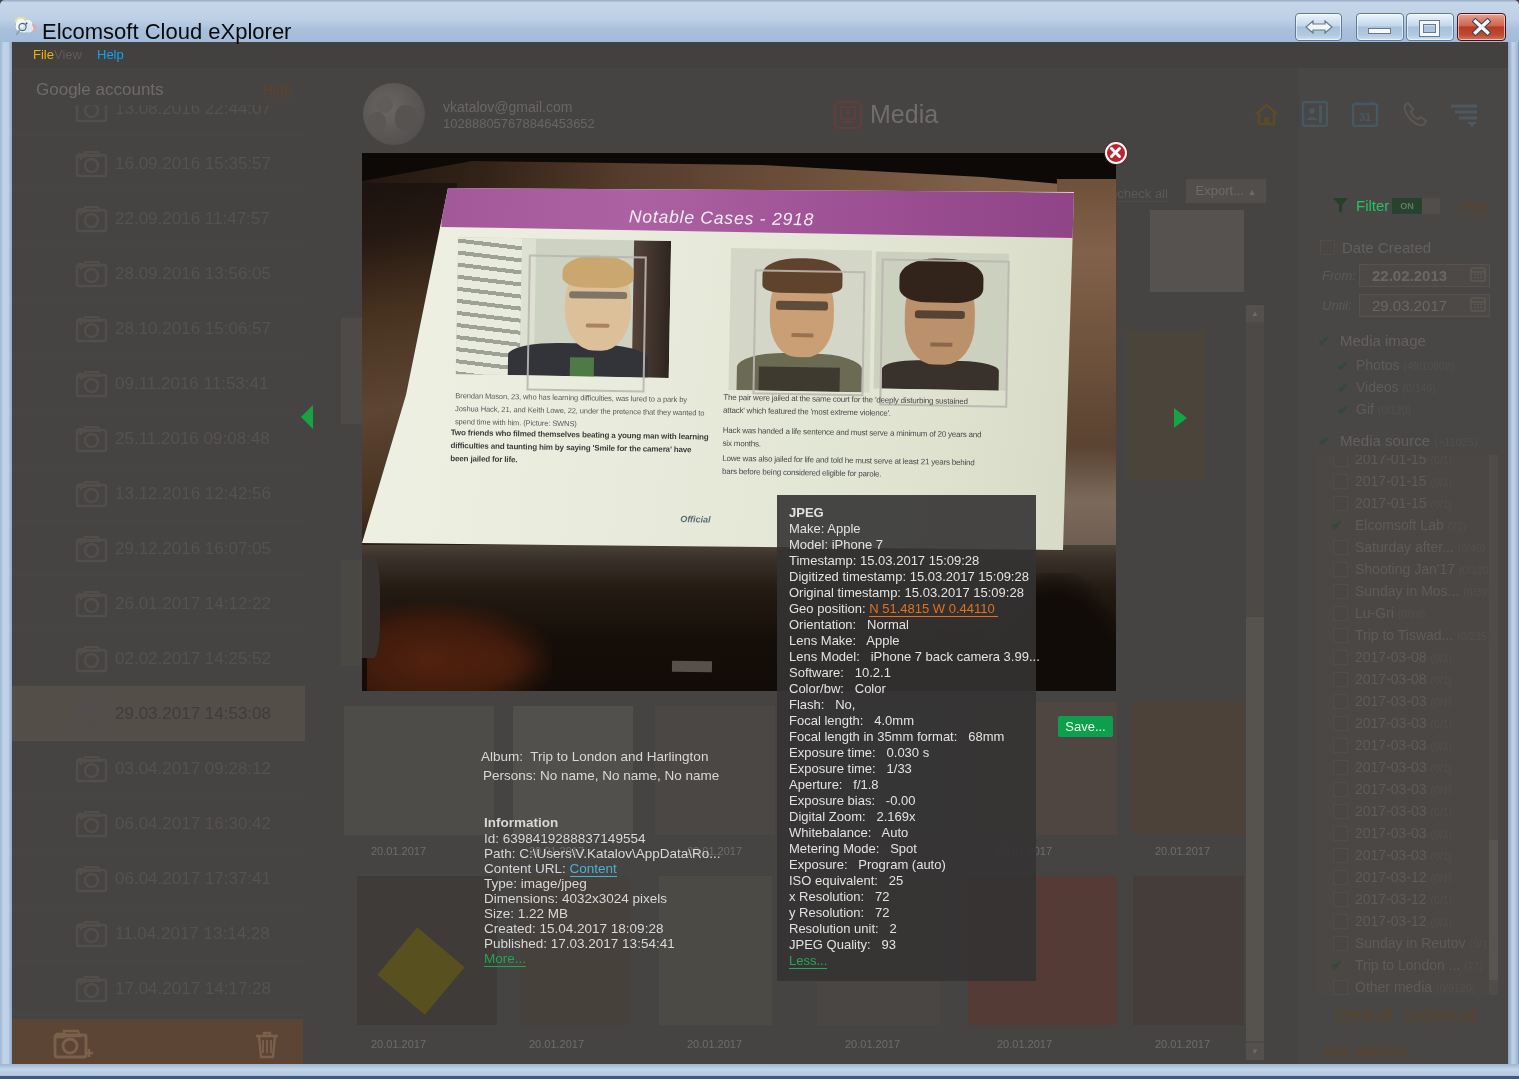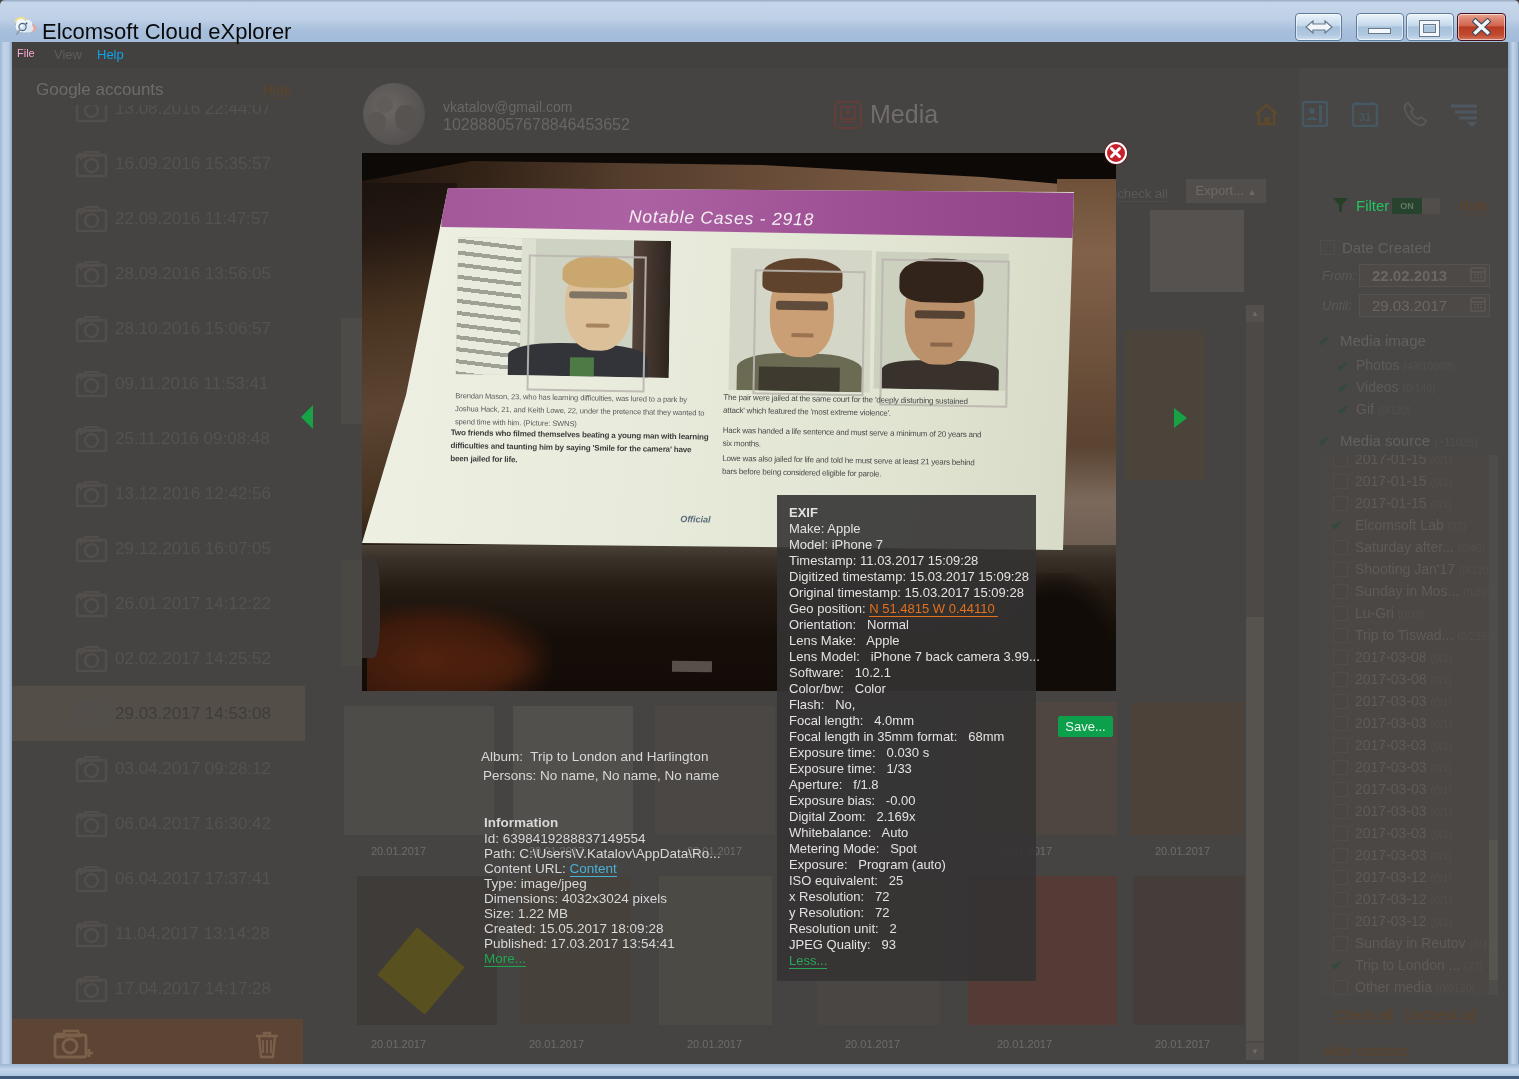--- a/index.html
+++ b/index.html
@@ -13,21 +13,21 @@
 .fit{position:absolute;font-size:14px;color:#5f5b58;white-space:nowrap}
 .fct{font-size:10.5px;color:#53504d}
 .dlab{position:absolute;font-size:11px;color:#6f6c69;white-space:nowrap}
 .cbx{position:absolute;width:15px;height:15px;border:1px solid #504d4a;background:#494643}
 .ckm{position:absolute;font-size:14px;color:#33493a;font-weight:bold}
 .nw{white-space:nowrap}
 </style></head>
 <body>
 
 <div class="ab" style="left:12px;top:42px;width:1498px;height:26px;background:#434140"></div>
-<div class="ab" style="left:17px;top:47px;font-size:11px;color:#f9a8d4">File</div>
+<div class="ab" style="left:33px;top:47px;font-size:13px;color:#eab308">File</div>
 <div class="ab" style="left:54px;top:47px;font-size:13px;color:#5f5c59">View</div>
 <div class="ab" style="left:97px;top:47px;font-size:13px;color:#0ea5e9">Help</div>
 <div class="ab" style="left:12px;top:68px;width:293px;height:996px;background:#464343"></div>
 <div class="ab" style="left:36px;top:80px;font-size:17px;color:#6f6b68">Google accounts</div>
 <div class="ab" style="left:263px;top:82px;font-size:14px;color:#5e4427;border-bottom:1px dotted #5e4427">Hide</div>
 <div class="ab" style="left:12px;top:105px;width:293px;height:914px;overflow:hidden">
 <div class="srow" style="top:-24px;border-bottom:1px solid rgba(255,255,255,0.015)">
       <div class="cam"><svg width="33" height="29" viewBox="0 0 33 29">
           <path d="M4 5 h6 v3 h-6 z M10 3 h13 l2 4 h-15 z" fill="none" stroke="#514e4b" stroke-width="2.2"></path>
           <rect x="2" y="6" width="29" height="21" rx="2" fill="none" stroke="#514e4b" stroke-width="2.6"></rect>
@@ -192,21 +192,21 @@
 <path d="M4 8 h22 M12 8 v-3 h6 v3 M7 8 l2 21 h12 l2 -21" fill="none" stroke="#7b614a" stroke-width="2.4"></path>
 <path d="M11 12 v13 M15 12 v13 M19 12 v13" stroke="#7b614a" stroke-width="1.8"></path>
     </svg>
 </div>
 <div class="ab" style="left:1299px;top:68px;width:211px;height:996px;background:#494646"></div>
 <div class="ab" style="left:363px;top:83px;width:62px;height:62px;border-radius:50%;background:radial-gradient(circle at 40% 40%,#6b6764,#555150 70%,#4c4947)"></div>
 <div class="ab" style="left:376px;top:96px;width:17px;height:17px;border-radius:50%;background:#605c5a"></div>
 <div class="ab" style="left:395px;top:105px;width:22px;height:26px;border-radius:45%;background:#565351"></div>
 <div class="ab" style="left:368px;top:112px;width:18px;height:22px;border-radius:45%;background:#5a5755"></div>
 <div class="ab" style="left:443px;top:99px;font-size:14px;color:#6a6765">vkatalov@gmail.com</div>
-<div class="ab" style="left:443px;top:116px;font-size:16px;color:#686563">102888057678846453652</div>
+<div class="ab" style="left:443px;top:116px;font-size:13px;color:#686563">102888057678846453652</div>
 <svg class="ab" style="left:834px;top:101px" width="28" height="28" viewBox="0 0 28 28">
 <rect x="1" y="1" width="26" height="26" rx="4" fill="none" stroke="#613e38" stroke-width="2.2"></rect>
 <rect x="7" y="6" width="14" height="12" fill="none" stroke="#613e38" stroke-width="2"></rect>
 <circle cx="14" cy="11" r="2.5" fill="#613e38"></circle>
     <path d="M8 21 h12" stroke="#613e38" stroke-width="2"></path>
   </svg>
 <div class="ab" style="left:870px;top:100px;font-size:25px;color:#716d6a">Media</div>
 <svg class="ab" style="left:1253px;top:101px" width="27" height="27" viewBox="0 0 27 27">
 <path d="M3 13 L13.5 4 L24 13" fill="none" stroke="#5d4a2c" stroke-width="2.6"></path>
 <path d="M6 12 v11 h15 v-11" fill="none" stroke="#5d4a2c" stroke-width="2.6"></path>
@@ -420,24 +420,24 @@
 bars before being considered eligible for parole.</div>
 <div class="ab" style="left:238px;top:322px;font-size:9px;font-weight:bold;font-style:italic;color:#5a6a7a">Official</div>
 </div>
 </div>
 <div class="ab" style="left:310px;top:508px;width:40px;height:11px;background:#57504a;transform:rotate(1deg)"></div>
 <div class="ab" style="left:0px;top:405px;width:18px;height:100px;background:#383230;border-radius:0 35% 35% 0"></div>
 </div>
 <div class="ab" style="left:301px;top:405px;width:0;height:0;border-top:12px solid transparent;border-bottom:12px solid transparent;border-right:12px solid #17a345"></div>
 <div class="ab" style="left:1174px;top:408px;width:0;height:0;border-top:10px solid transparent;border-bottom:10px solid transparent;border-left:13px solid #17a345"></div>
 <div class="ab" style="left:777px;top:495px;width:259px;height:486px;background:rgba(52,51,51,0.9)"></div>
-<div class="exl" style="top:505px"><b>EXIF</b></div>
+<div class="exl" style="top:505px"><b>JPEG</b></div>
 <div class="exl" style="top:521px">Make: Apple</div>
 <div class="exl" style="top:537px">Model: iPhone 7</div>
-<div class="exl" style="top:553px">Timestamp: 11.03.2017 15:09:28</div>
+<div class="exl" style="top:553px">Timestamp: 15.03.2017 15:09:28</div>
 <div class="exl" style="top:569px">Digitized timestamp: 15.03.2017 15:09:28</div>
 <div class="exl" style="top:585px">Original timestamp: 15.03.2017 15:09:28</div>
 <div class="exl" style="top:601px">Geo position: <span style="color:#e2701d;border-bottom:1px solid #e2701d">N 51.4815 W 0.44110&nbsp;</span></div>
 <div class="exl" style="top:617px">Orientation:&nbsp;&nbsp; Normal</div>
 <div class="exl" style="top:633px">Lens Make:&nbsp;&nbsp; Apple</div>
 <div class="exl" style="top:649px">Lens Model:&nbsp;&nbsp; iPhone 7 back camera 3.99...</div>
 <div class="exl" style="top:665px">Software:&nbsp;&nbsp; 10.2.1</div>
 <div class="exl" style="top:681px">Color/bw:&nbsp;&nbsp; Color</div>
 <div class="exl" style="top:697px">Flash:&nbsp;&nbsp; No,</div>
 <div class="exl" style="top:713px">Focal length:&nbsp;&nbsp; 4.0mm</div>
@@ -458,21 +458,21 @@
 <div class="exl" style="top:953px"><span style="color:#2aa659;border-bottom:1px solid #2aa659">Less...</span></div>
 <div class="inf" style="left:481px;top:749px">Album:&nbsp; Trip to London and Harlington</div>
 <div class="inf" style="left:483px;top:768px">Persons: No name, No name, No name</div>
 <div class="inf" style="left:484px;top:815px;font-weight:bold">Information</div>
 <div class="inf" style="left:484px;top:831px">Id: 6398419288837149554</div>
 <div class="inf" style="left:484px;top:846px">Path: C:\Users\V.Katalov\AppData\Ro...</div>
 <div class="inf" style="left:484px;top:861px">Content URL: <span style="color:#49b2d2;border-bottom:1px solid #49b2d2">Content</span></div>
 <div class="inf" style="left:484px;top:876px">Type: image/jpeg</div>
 <div class="inf" style="left:484px;top:891px">Dimensions: 4032x3024 pixels</div>
 <div class="inf" style="left:484px;top:906px">Size: 1.22 MB</div>
-<div class="inf" style="left:484px;top:921px">Created: 15.05.2017 18:09:28</div>
+<div class="inf" style="left:484px;top:921px">Created: 15.04.2017 18:09:28</div>
 <div class="inf" style="left:484px;top:936px">Published: 17.03.2017 13:54:41</div>
 <div class="inf" style="left:484px;top:951px"><span style="color:#1ea84e;border-bottom:1px solid #1ea84e">More...</span></div>
 <div class="ab" style="left:1058px;top:716px;width:55px;height:21px;background:#0ca04c;border-radius:2px;color:#eef7ee;font-size:13px;text-align:center;line-height:21px">Save...</div>
 <div class="ab" style="left:1105px;top:142px;width:22px;height:22px;border-radius:50%;background:#c6202c;border:2.5px solid #fff;box-shadow:0 0 0 1px rgba(120,20,20,0.5)">
 <svg width="17" height="17" viewBox="0 0 17 17" style="position:absolute;left:0;top:0">
       <path d="M4.5 4.5 L12.5 12.5 M12.5 4.5 L4.5 12.5" stroke="#fff" stroke-width="3" stroke-linecap="round"></path>
     </svg>
   </div>
 <div class="ab" style="left:0;top:0;width:1519px;height:42px;
 background:linear-gradient(180deg,#94a8c0 0%,#c6d6ea 6%,#bed0e6 45%,#a9c0dc 70%,#a2bbd9 100%);border-radius:5px 5px 0 0"></div>

